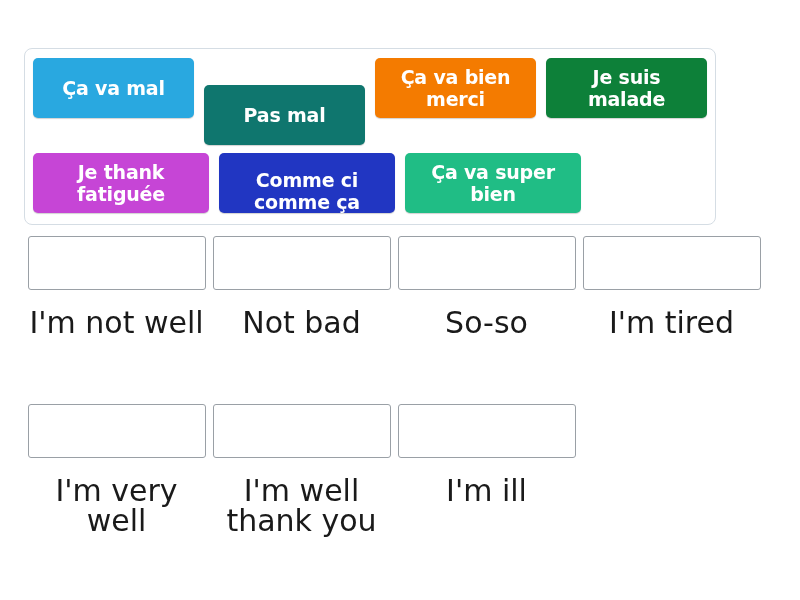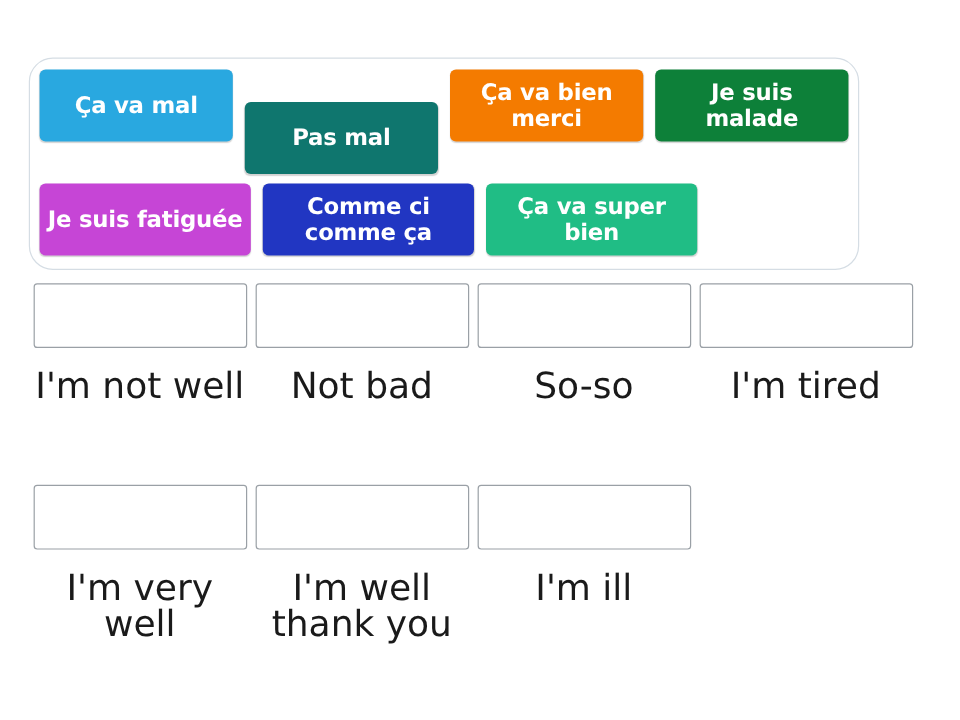--- a/index.html
+++ b/index.html
@@ -16,21 +16,21 @@
   }
 
   
   #tile-bank {
     position: absolute;
     left: 24px;
     top: 48px;
     width: 692px;
     box-sizing: border-box;
     border: 1px solid #d5dde4;
-    border-radius: 20px;
+    border-radius: 8px;
     background: #ffffff;
     padding: 9px 8px 11px 8px;
   }
   .tile-row {
     display: flex;
     flex-direction: row;
     gap: 10px;
   }
   .tile-row + .tile-row {
     margin-top: 8px;
@@ -113,23 +113,23 @@
     <div class="tile" style="background-color: rgb(244, 123, 0);">
       <span>Ça va bien merci</span>
     </div>
     <div class="tile" style="background-color: rgb(13, 128, 57);">
       <span>Je suis malade</span>
     </div>
   </div>
 
   <div class="tile-row">
     <div class="tile" style="background-color: rgb(198, 69, 214);">
-      <span>Je suis fatiguée</span>
+      <span>Je thank fatiguée</span>
     </div>
-    <div class="tile" style="background-color: rgb(33, 54, 194);">
+    <div class="tile" style="background-color: rgb(33, 54, 194); align-items: flex-end;">
       <span>Comme ci comme ça</span>
     </div>
     <div class="tile" style="background-color: rgb(32, 189, 133);">
       <span>Ça va super bien</span>
     </div>
   </div>
 
 </div>
 
 <div class="answers" id="answer-row-1">

